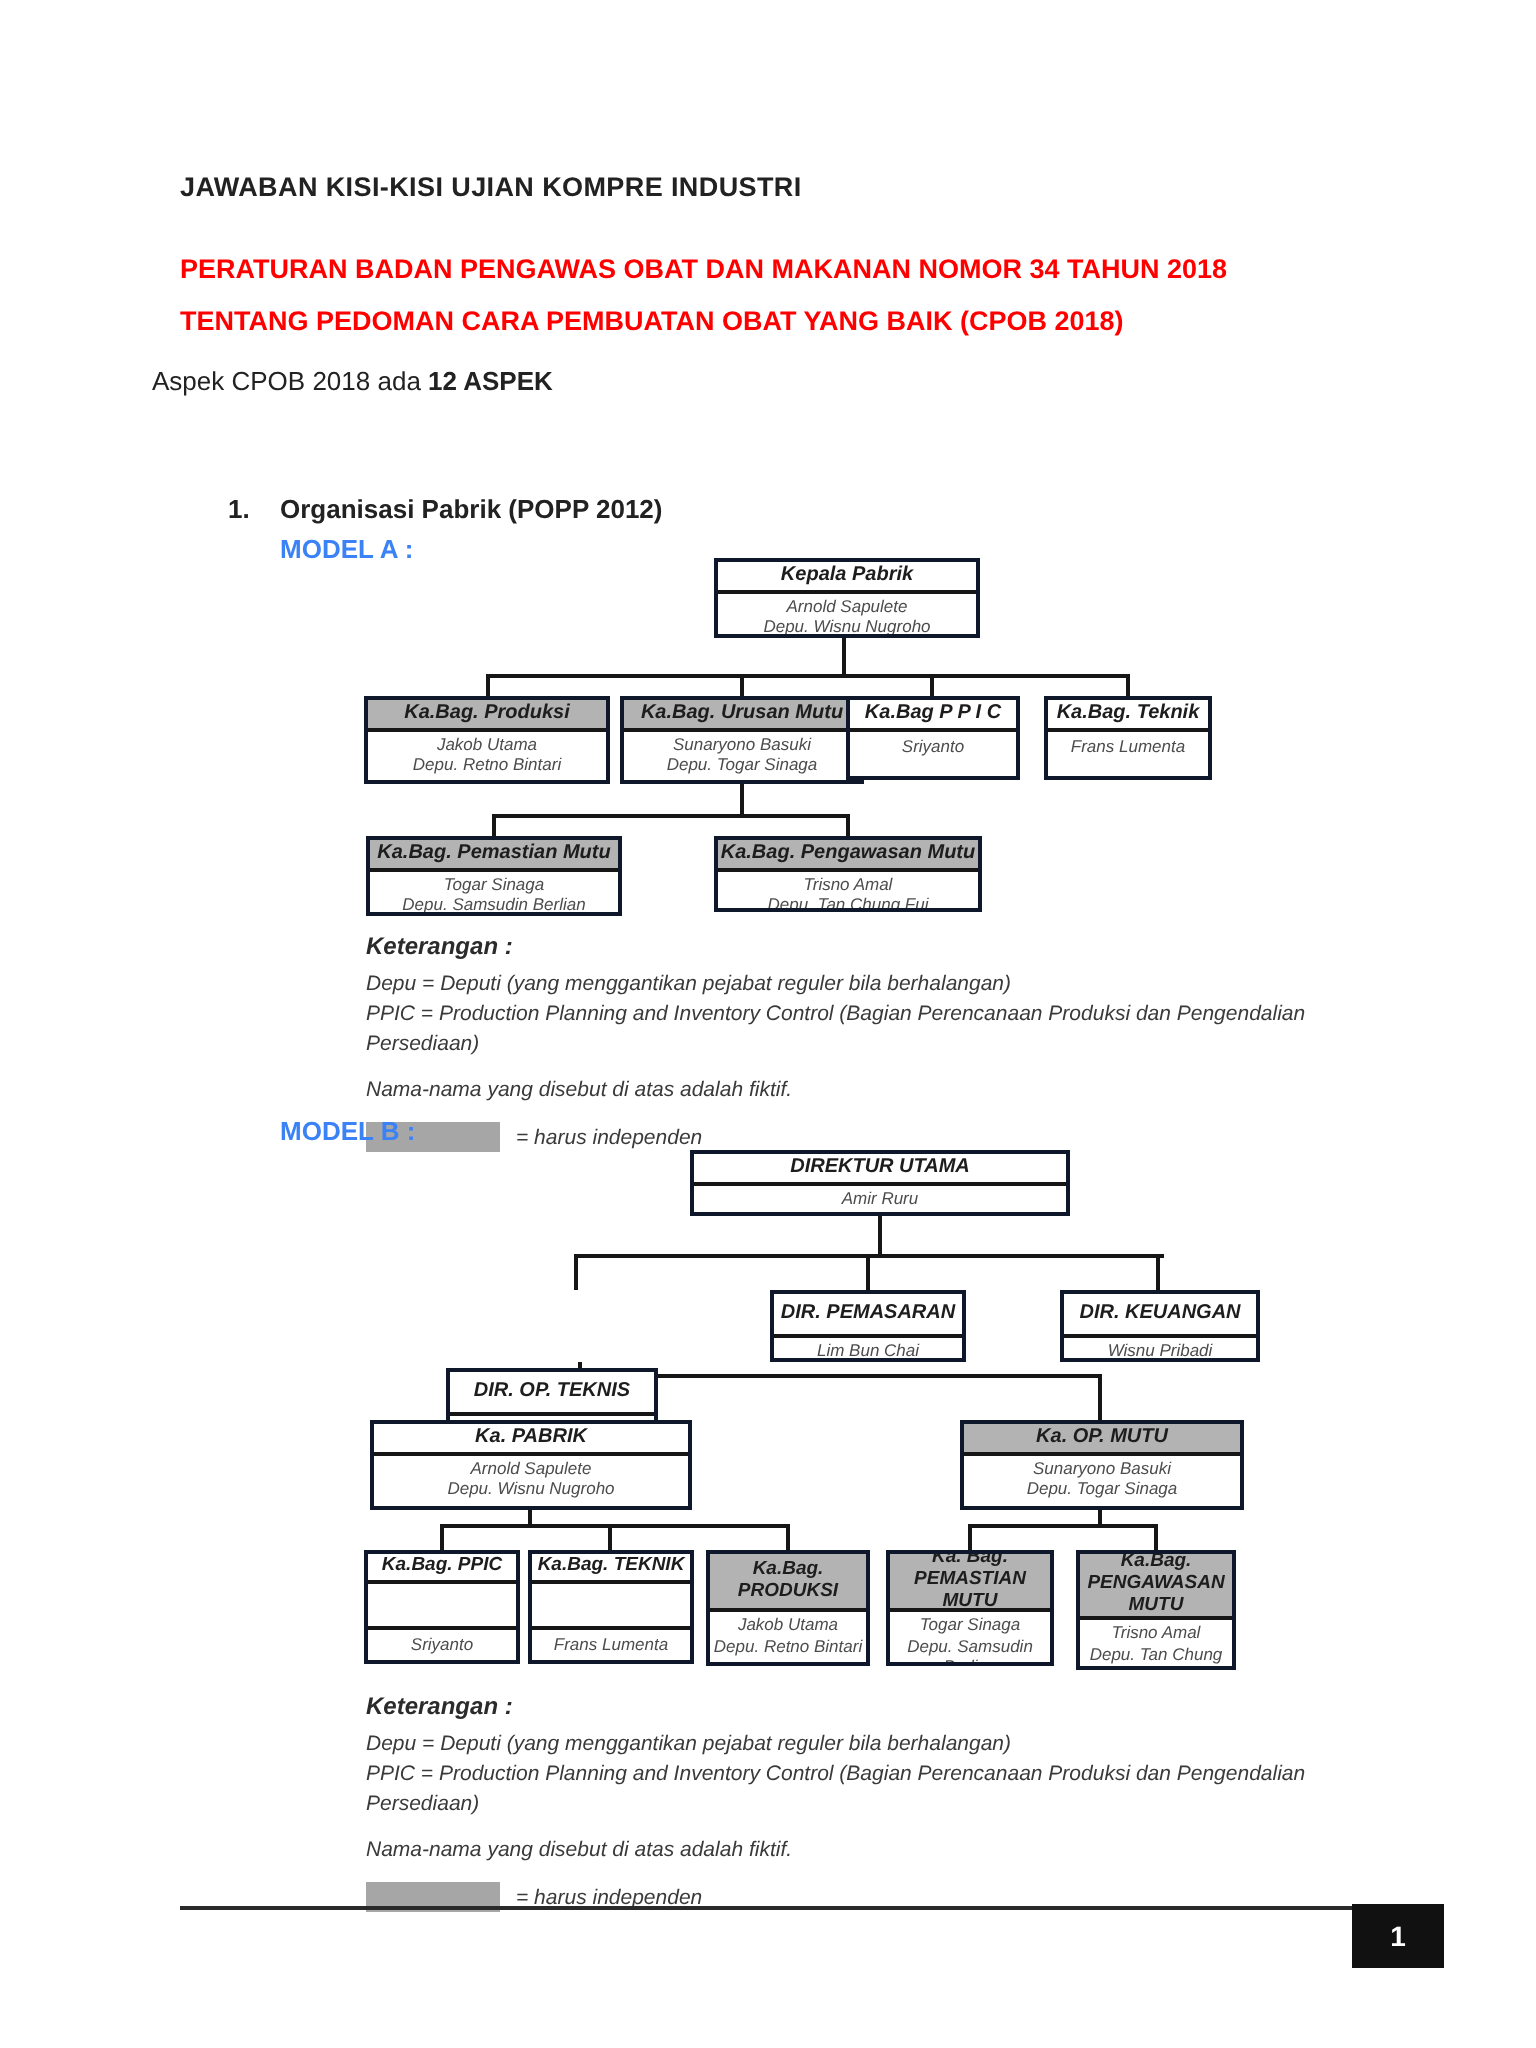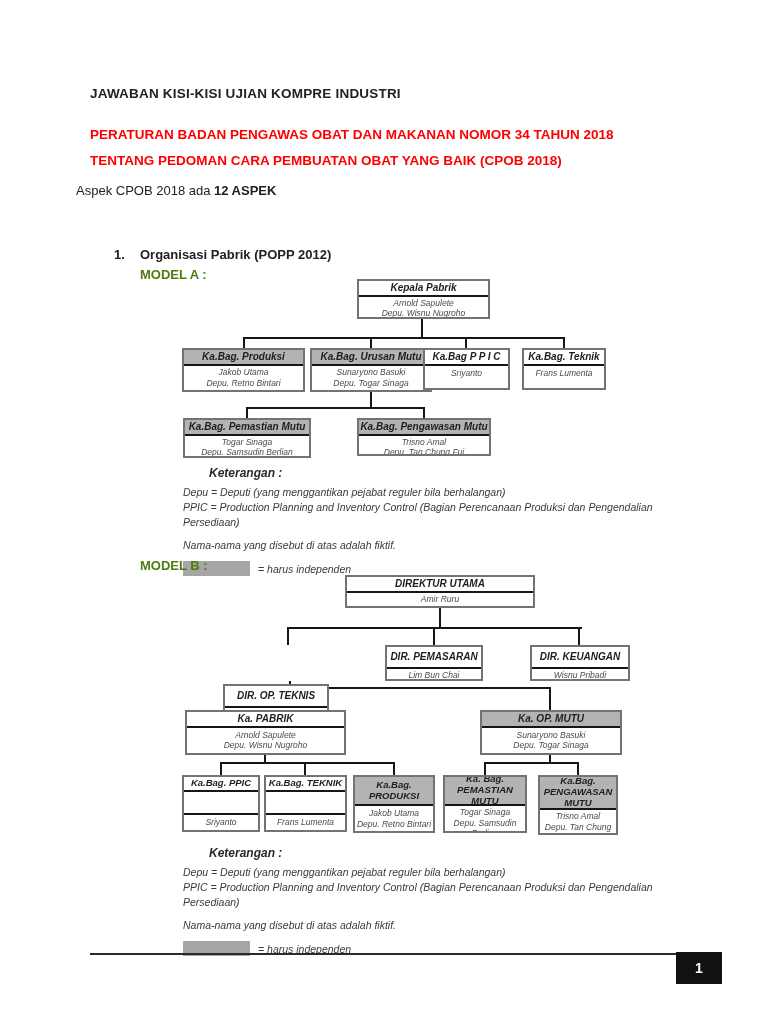--- a/index.html
+++ b/index.html
@@ -12,41 +12,41 @@
 
   
   .doc-title { left:90px; top:86px; width:612px; text-align:left;
     font-weight:bold; font-size:13.5px; letter-spacing:.2px; color:#222; }
   .red-heading { left:90px; top:122px; width:600px; font-weight:bold;
     font-size:13.5px; line-height:26px; color:var(--heading-red,#f00); }
   .aspek-line { left:76px; top:183px; font-size:13px; color:#222; }
   .jawaban-line { left:90px; top:226px; font-size:13px; color:#222; }
   .list-line { left:114px; top:247px; font-size:13px; font-weight:bold; color:#222; }
   .list-line .num { display:inline-block; width:26px; }
-  .model-label { font-weight:bold; font-size:13px; color:#4d7c0f; }
-
-  
-  .obox { position:absolute; border:2px solid #737373; background:#fff;
+  .model-label { font-weight:bold; font-size:13px; color:#3b82f6; }
+
+  
+  .obox { position:absolute; border:2px solid #0f172a; background:#fff;
     display:flex; flex-direction:column; font-style:italic; text-align:center; overflow:hidden; }
   .oh { font-weight:bold; font-size:10px; line-height:1.15; padding:1px 1px;
     border-bottom:2px solid #161616; color:#1d1d1d; display:flex; align-items:center; justify-content:center; }
   .oh.gray { background:var(--box-header-gray,#b3b3b3); }
   .oh.pad { padding:4px 1px; }
-  .ob { flex:1; display:flex; flex-direction:column; justify-content:center; padding:1px 0; }
+  .ob { flex:1; display:flex; flex-direction:column; justify-content:flex-start; padding:1px 0; }
   .ob.top { justify-content:flex-start; padding-top:2px; }
   .on { font-size:8.5px; line-height:1.25; color:#4c4c4c; }
   .spacer { flex:1; }
   .of { border-top:2px solid #161616; font-size:8.5px; font-style:italic;
     color:#4c4c4c; padding:2px 0 3px; }
   .vl, .hl { position:absolute; background:#161616; display:block; }
   .vl { width:2px; } .hl { height:2px; }
 
   
   .ket { position:absolute; left:183px; width:480px; font-style:italic; color:#2b2b2b; }
-  .ket-label { font-weight:bold; font-size:12px; margin-bottom:5px;margin-left:26px; }
+  .ket-label { font-weight:bold; font-size:12px; margin-bottom:5px; }
   .ket-line { font-size:10.5px; line-height:15px; color:#3a3a3a; }
   .ket-note { font-size:10.5px; margin-top:9px; color:#3a3a3a; }
   .ket-legend { margin-top:10px; font-size:10.5px; color:#3a3a3a;
     display:flex; align-items:center; gap:8px; }
   .swatch { display:inline-block; width:67px; height:15px;
     background:var(--legend-gray,#a6a6a6); }
 
   
   .footer-rule { left:90px; top:953px; width:612px; height:2px; background:#2a2a2a; }
   .footer-text { left:300px; top:962px; width:365px; text-align:right;

